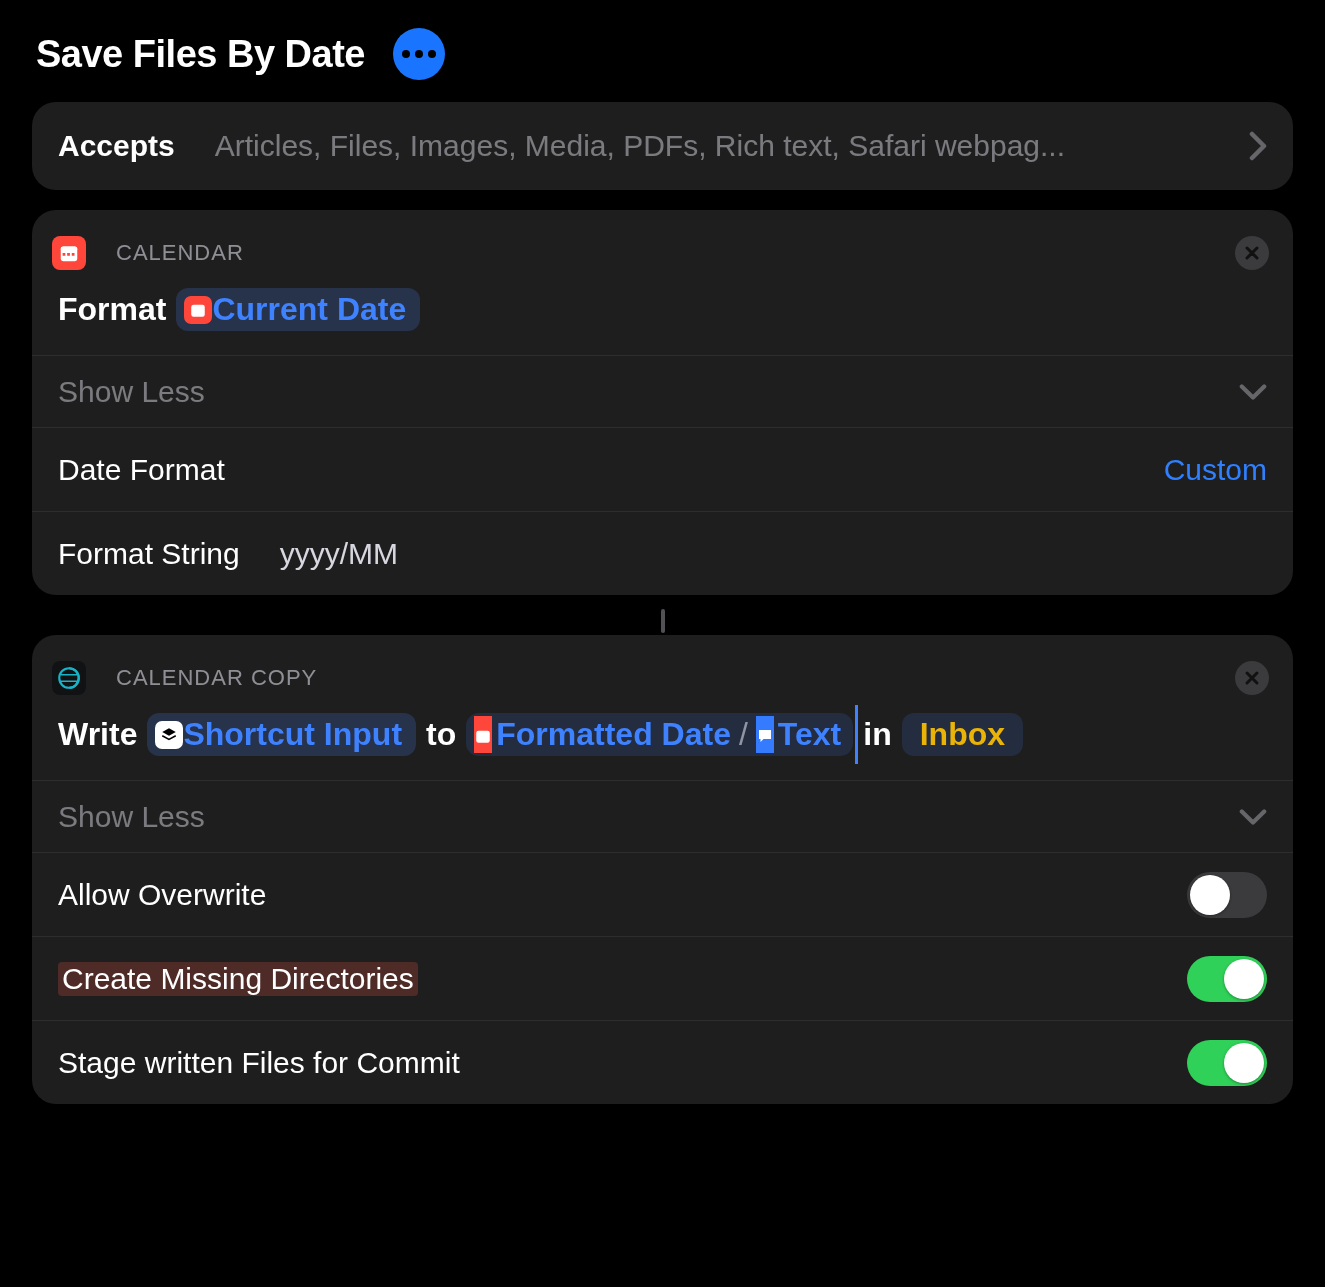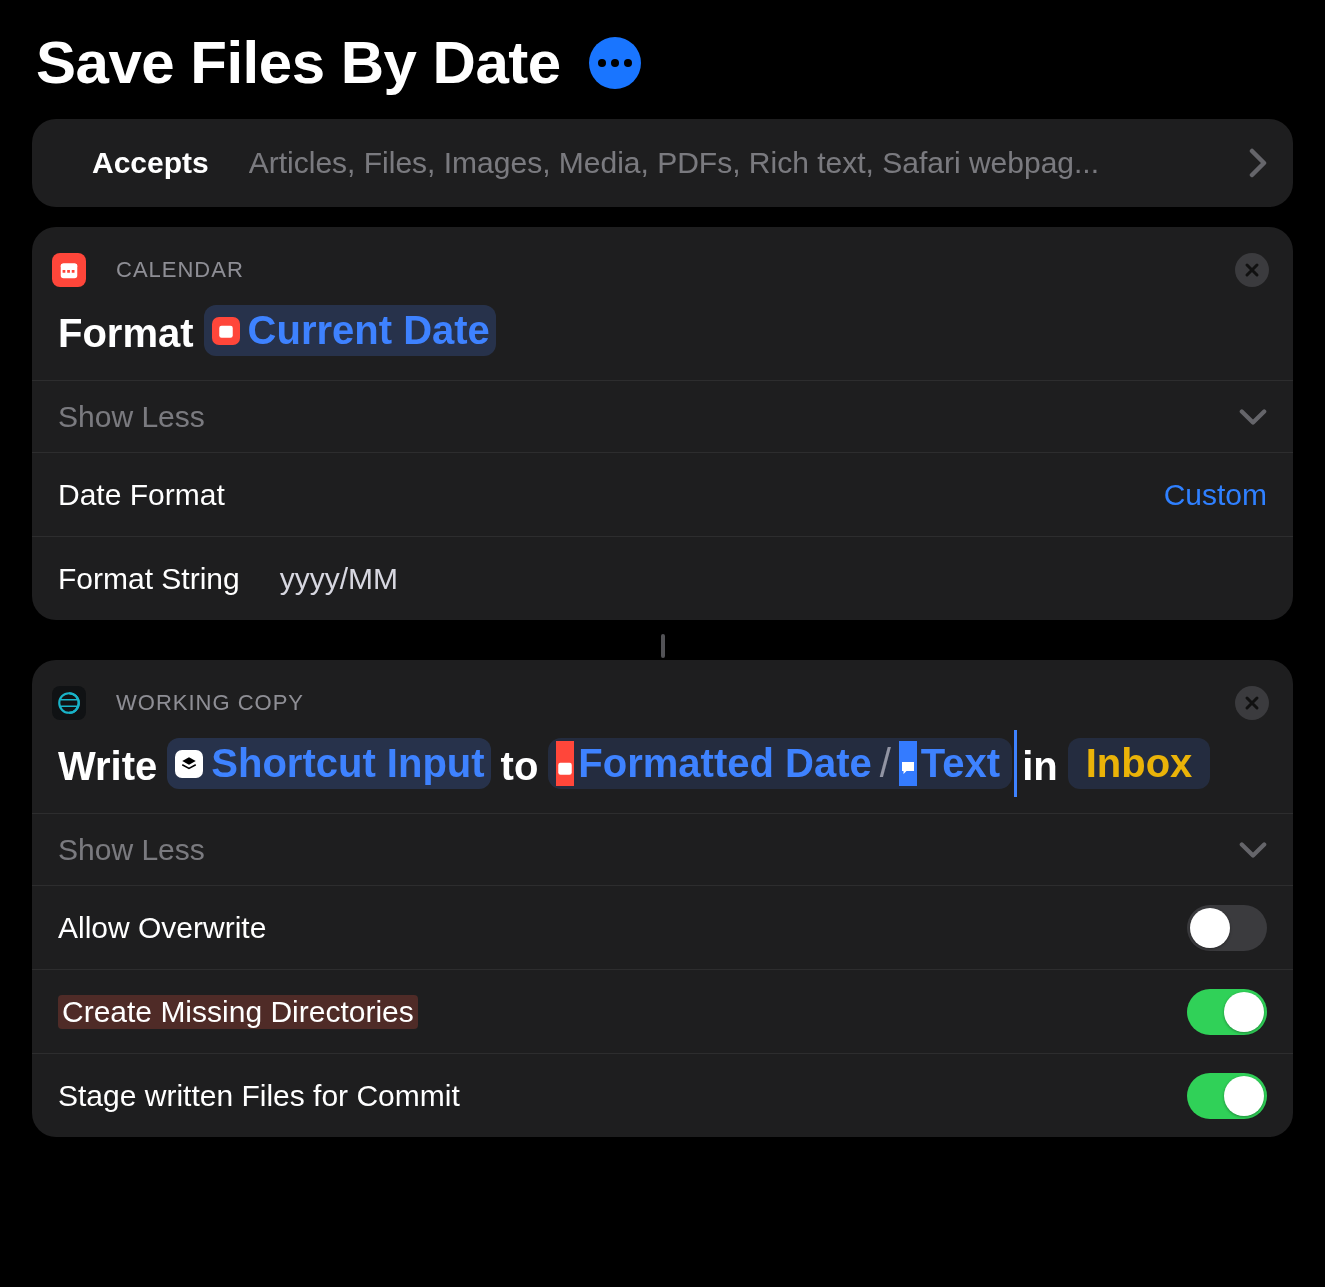--- a/index.html
+++ b/index.html
@@ -8,21 +8,21 @@
     height: 1287px;
     background: #000;
     font-family: -apple-system, "SF Pro Display", "Helvetica Neue", Arial, sans-serif;
     color: #fff;
     overflow: hidden;
   }
   .wrap { padding: 28px 32px; }
 
   
   .header-row { display: flex; align-items: center; gap: 28px; margin-bottom: 22px; padding-left: 4px;}
-  .page-title { font-size: 60px; font-weight: 800; letter-spacing: -0.5px; }
+  .page-title { font-size: 38px; font-weight: 800; letter-spacing: -0.5px; }
   .more-btn {
     width: 52px; height: 52px; border-radius: 50%;
     background: #1975ff; display: flex; align-items: center; justify-content: center;
     gap: 5px;
   }
   .more-btn .dot { width: 8px; height: 8px; border-radius: 50%; background: #000; display:inline-block; }
 
   
   .card {
     background: #1e1e1f;
@@ -34,21 +34,21 @@
     display: flex; align-items: center;
     min-height: 84px;
     padding: 0 26px;
     border-top: 1px solid rgba(255,255,255,0.07);
     font-size: 30px;
   }
   .row:first-child { border-top: none; }
   .row.short { min-height: 72px; }
 
   
-  .accepts-card .row { min-height: 88px; margin-left: 34px; }
+  .accepts-card .row { min-height: 88px; }
   .accepts-label { font-weight: 700; font-size: 30px; }
   .accepts-value {
     margin-left: 40px;
     color: rgba(235,235,245,0.45);
     font-size: 30px;
     flex: 1;
     white-space: nowrap; overflow: hidden; text-overflow: ellipsis;
     padding-right: 12px;
   }
   .chevron { color: rgba(235,235,245,0.35); display:flex; }
@@ -75,30 +75,30 @@
   .close-btn {
     width: 34px; height: 34px; border-radius: 50%;
     background: rgba(120,120,128,0.32);
     display:flex; align-items:center; justify-content:center;
     color: rgba(20,20,20,0.9);
   }
   .close-btn svg { display:block; }
 
   
   .action-line {
-    display:flex; align-items:flex-end; flex-wrap:wrap; gap:10px;
+    display:flex; align-items:center; flex-wrap:wrap; gap:10px;
     padding: 8px 26px 24px 26px;
-    font-size: 40px; font-weight: 700;
+    font-size: 32px; font-weight: 700;
   }
   .action-line .word { font-weight: 700; }
   .token {
-    display:inline-flex; align-items:center; gap:8px;
+    display:inline-flex; align-items:center; 
     background: rgba(50,73,124,0.48);
     border-radius: 12px;
-    padding: 3px 6px 3px 8px;
+    padding: 3px 14px 3px 8px;
     color: #3e82ff;
     font-weight: 700;
   }
   .token .tk-icon {
     width: 28px; height: 28px; border-radius: 7px;
     display:inline-flex; align-items:center; justify-content:center;
     flex: 0 0 auto;
   }
   .tk-cal   { background:#ff463a; }
   .tk-stack { background:#fff; color:#000; }
@@ -252,21 +252,21 @@
 
   <div class="card">
     <div class="action-head">
       <div class="app-icon wc-icon">
         <svg width="26" height="26" viewBox="0 0 24 24">
             <circle cx="12" cy="12" r="9" fill="none" stroke="#19b3c8" stroke-width="2"></circle>
             <path d="M12 3a9 9 0 0 1 0 18" fill="none" stroke="#19b3c8" stroke-width="2"></path>
             <path d="M4 9h16M4 15h16" stroke="#19b3c8" stroke-width="1.4"></path>
           </svg>
       </div>
-      <div class="app-name">WORKING COPY</div>
+      <div class="app-name">CALENDAR COPY</div>
       <div class="spacer"></div>
       <div class="close-btn">
         <svg width="16" height="16" viewBox="0 0 16 16">
             <path d="M3 3l10 10M13 3L3 13" stroke="#111" stroke-width="3" stroke-linecap="round"></path>
           </svg>
       </div>
     </div>
     <div class="action-line">
       <span class="word">Write</span>
       <span class="token">

